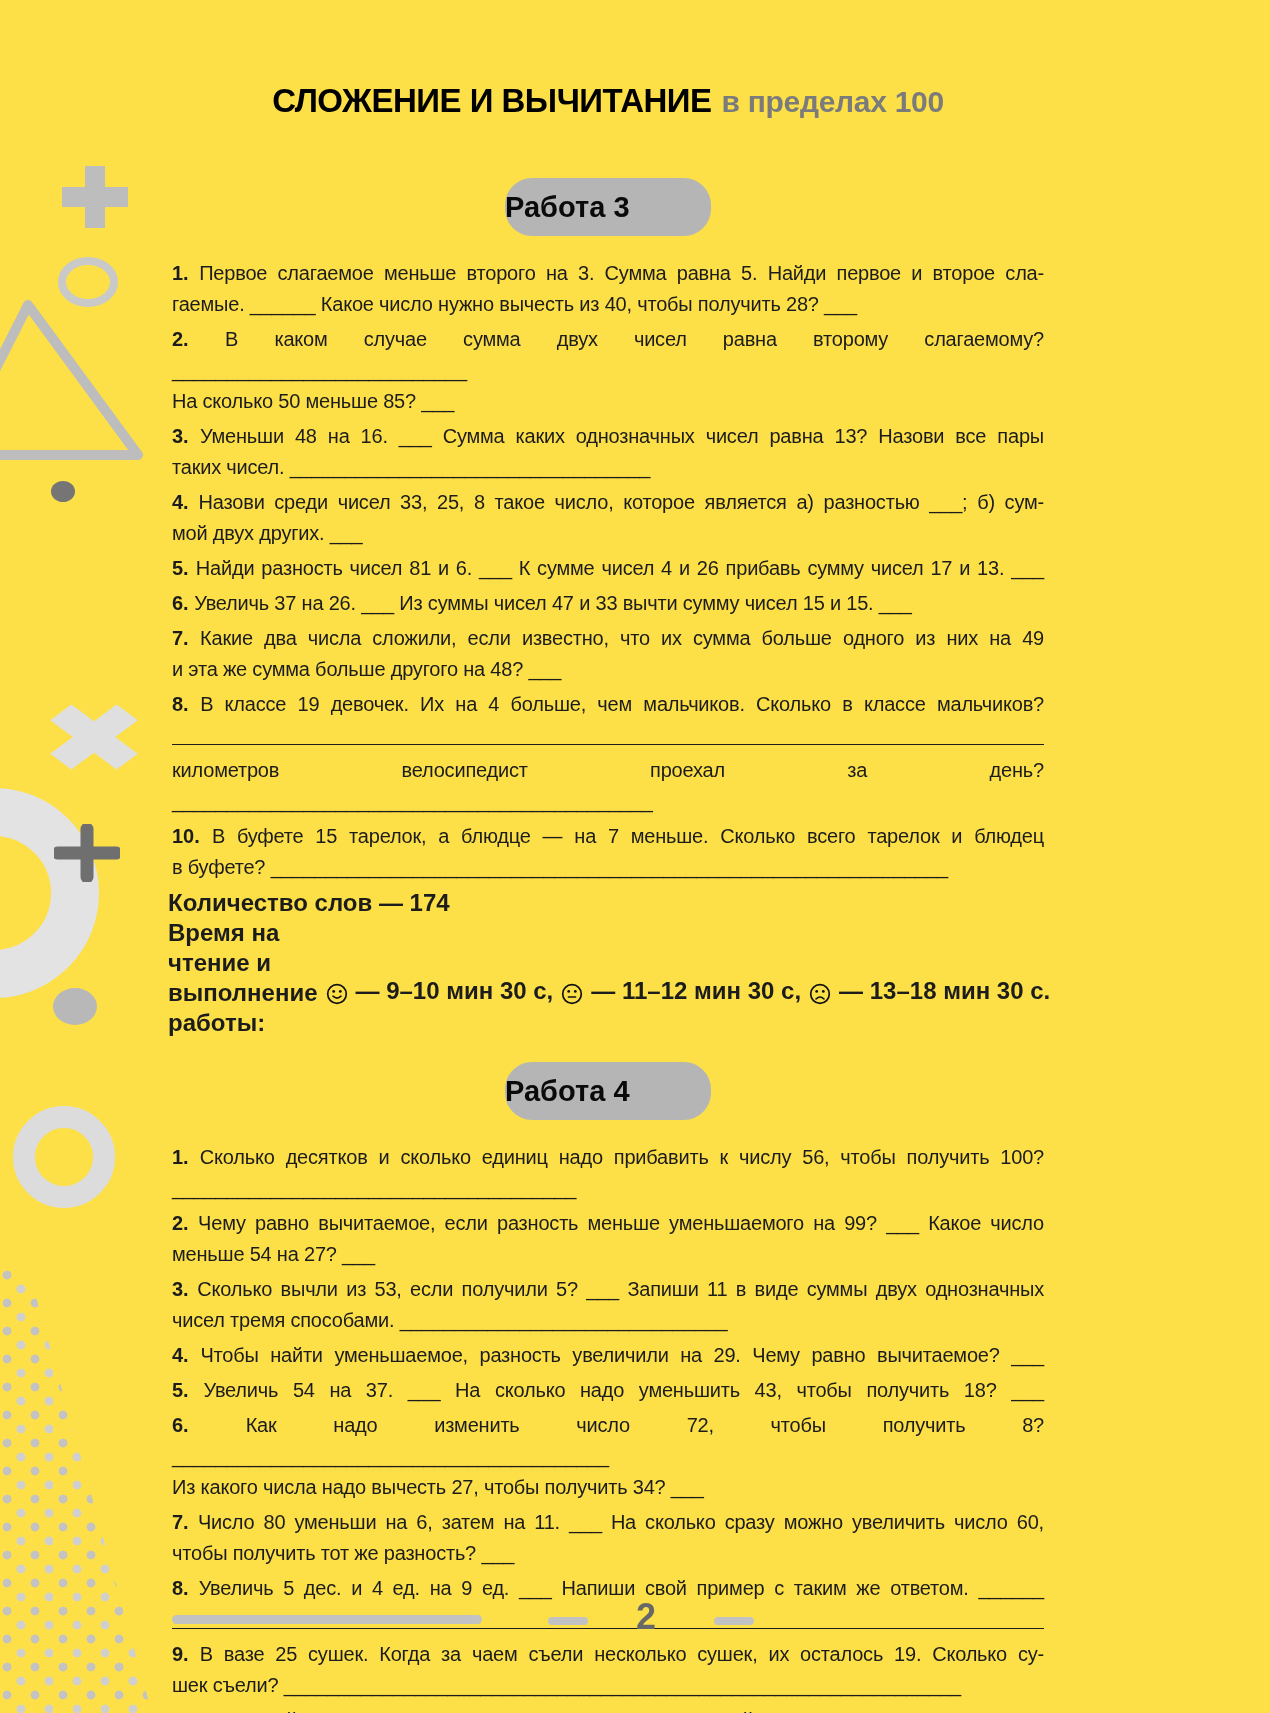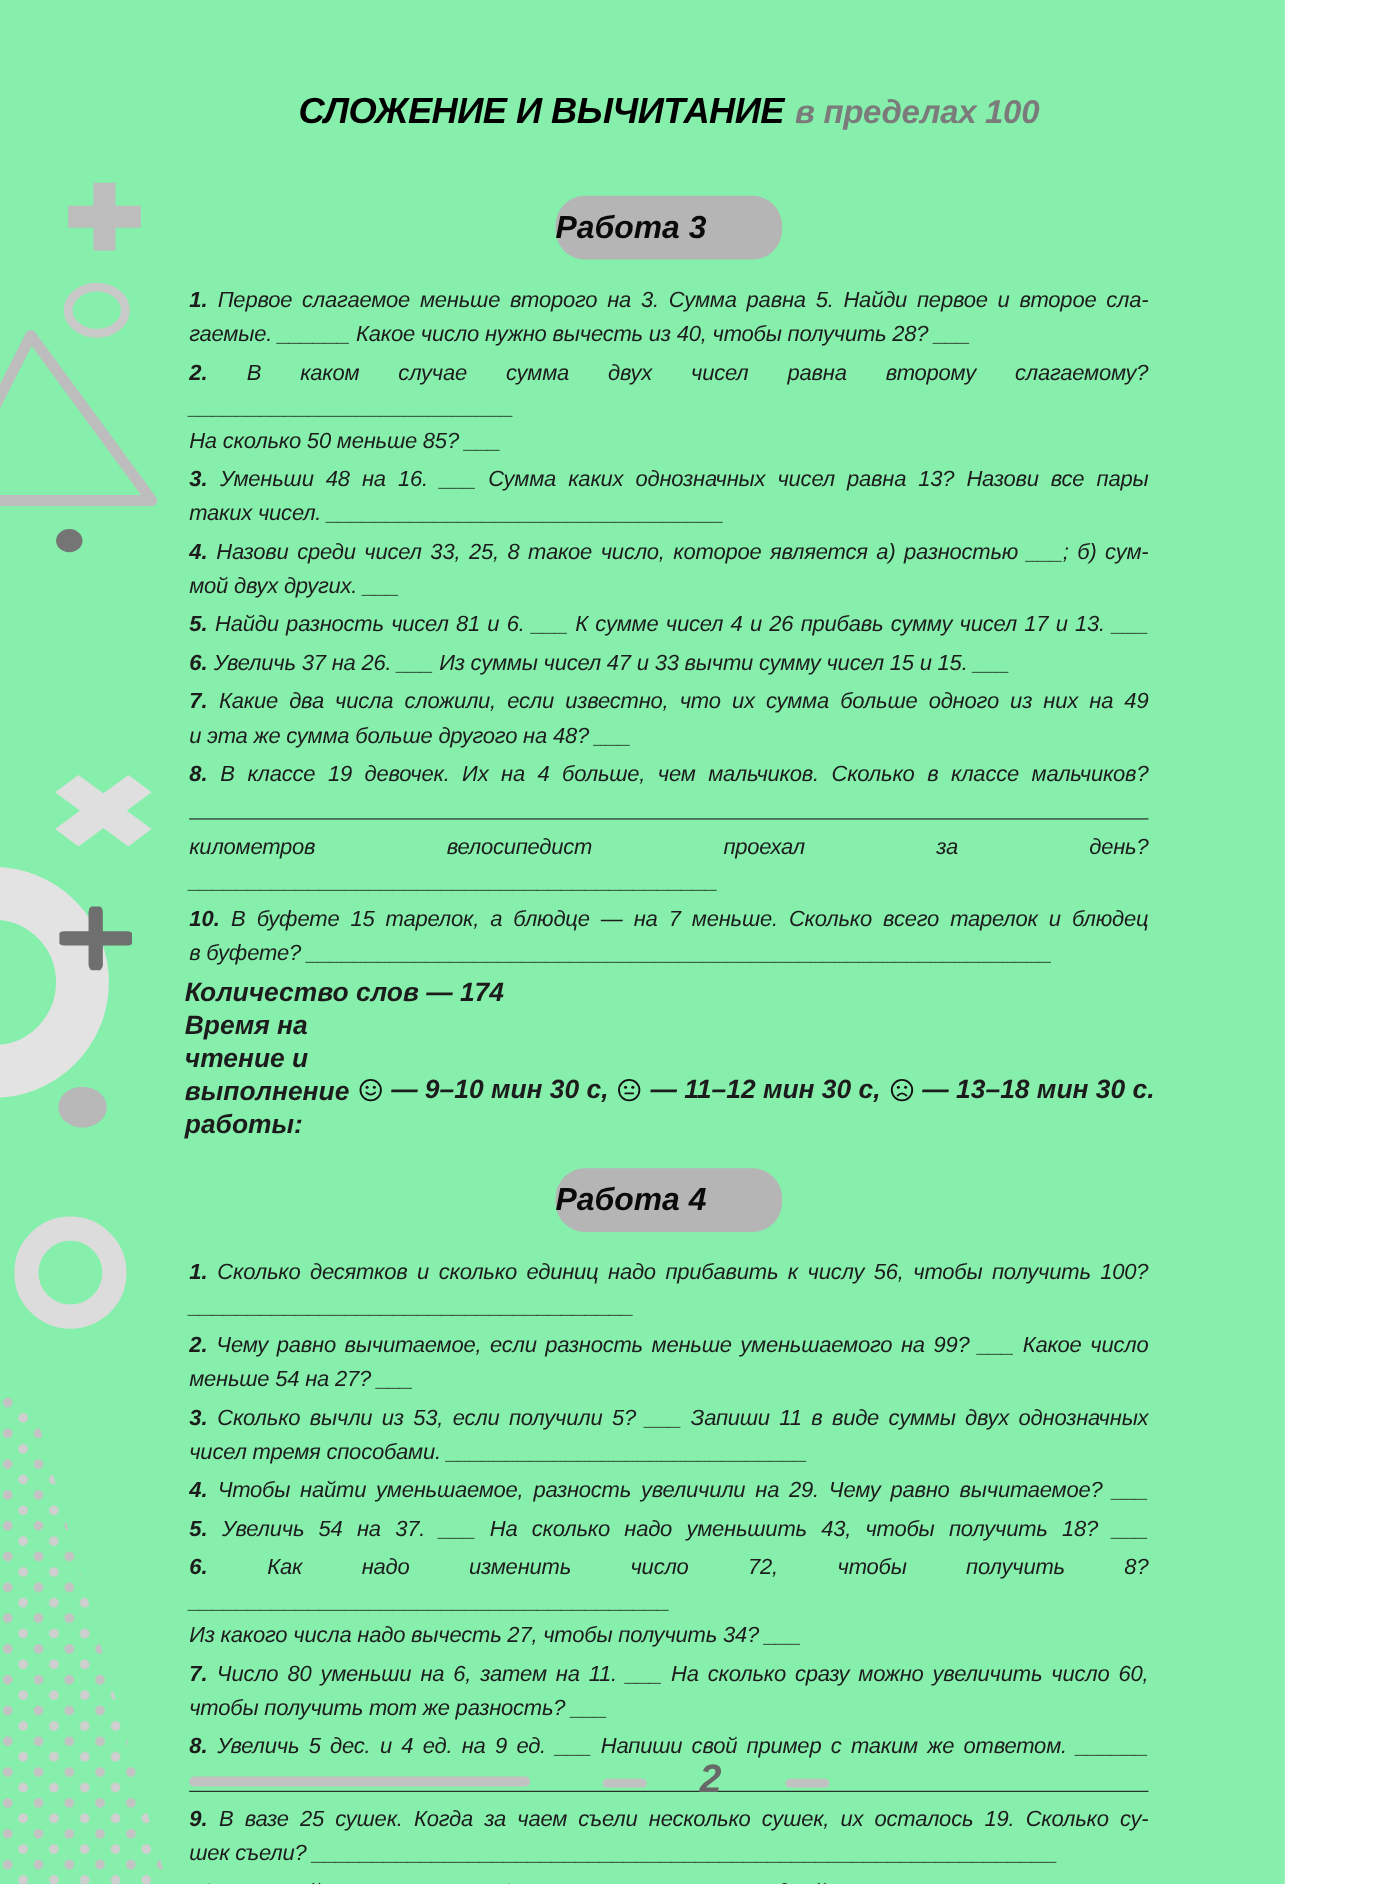--- a/index.html
+++ b/index.html
@@ -3,26 +3,25 @@
 <meta charset="utf-8">
 <style>
   :root{
     --ink:#1c1c1c;
     --accent:#7b7b7b;
     --badge-bg:#b5b5b5;
   }
   html,body{margin:0;padding:0;background:#ffffff;}
   .page{
     position:relative;
-    width:1168px;height:1713px;
-    background:#86efac;
+    width:1270px;height:1713px;
+    background:#fde047;
     overflow:hidden;
     font-family:"Liberation Sans", sans-serif;
     color:var(--ink);
-    font-style:italic;
   }
   
   .decor{position:absolute;pointer-events:none;}
   .dot{border-radius:50%;}
   .dots-grid{
     position:absolute;left:0;top:1268px;width:152px;height:445px;
     background-image:
       radial-gradient(circle at 7px 7px, #c3c3c3 4px, rgba(0,0,0,0) 4.8px),
       radial-gradient(circle at 21px 21px, #cfcfcf 4px, rgba(0,0,0,0) 4.8px);
     background-size:28px 28px;
@@ -55,21 +54,21 @@
   }
   .line.j{text-align-last:justify;}
   .num{font-weight:bold;letter-spacing:0;}
   .rule{height:31px;position:relative;}
   .rule::after{
     content:"";position:absolute;left:0;right:0;bottom:6px;
     border-bottom:1.7px solid #1c1c1c;
   }
   .foot{margin-top:5px;font-size:24px;font-weight:bold;line-height:30px;}
   .foot .time-row{display:flex;align-items:center;flex-wrap:nowrap;}
-  .time-entry{display:inline-flex;align-items:center;margin-left:7px;white-space:nowrap;margin-top:25px;}
+  .time-entry{display:inline-flex;align-items:flex-end;margin-left:7px;white-space:nowrap;margin-top:25px;}
   .face{margin-right:7px;flex:0 0 auto;}
   
   .footer-bar{position:absolute;left:172px;top:1615px;width:310px;height:9px;border-radius:5px;background:#c2c2c2;}
   .footer-dash{position:absolute;top:1617px;width:40px;height:8px;border-radius:4px;background:#c2c2c2;}
   .dash-left{left:548px;}
   .dash-right{left:714px;}
   .page-number{
     position:absolute;left:616px;top:1596px;width:60px;
     text-align:center;font-size:36px;font-weight:bold;color:#686868;
   }

